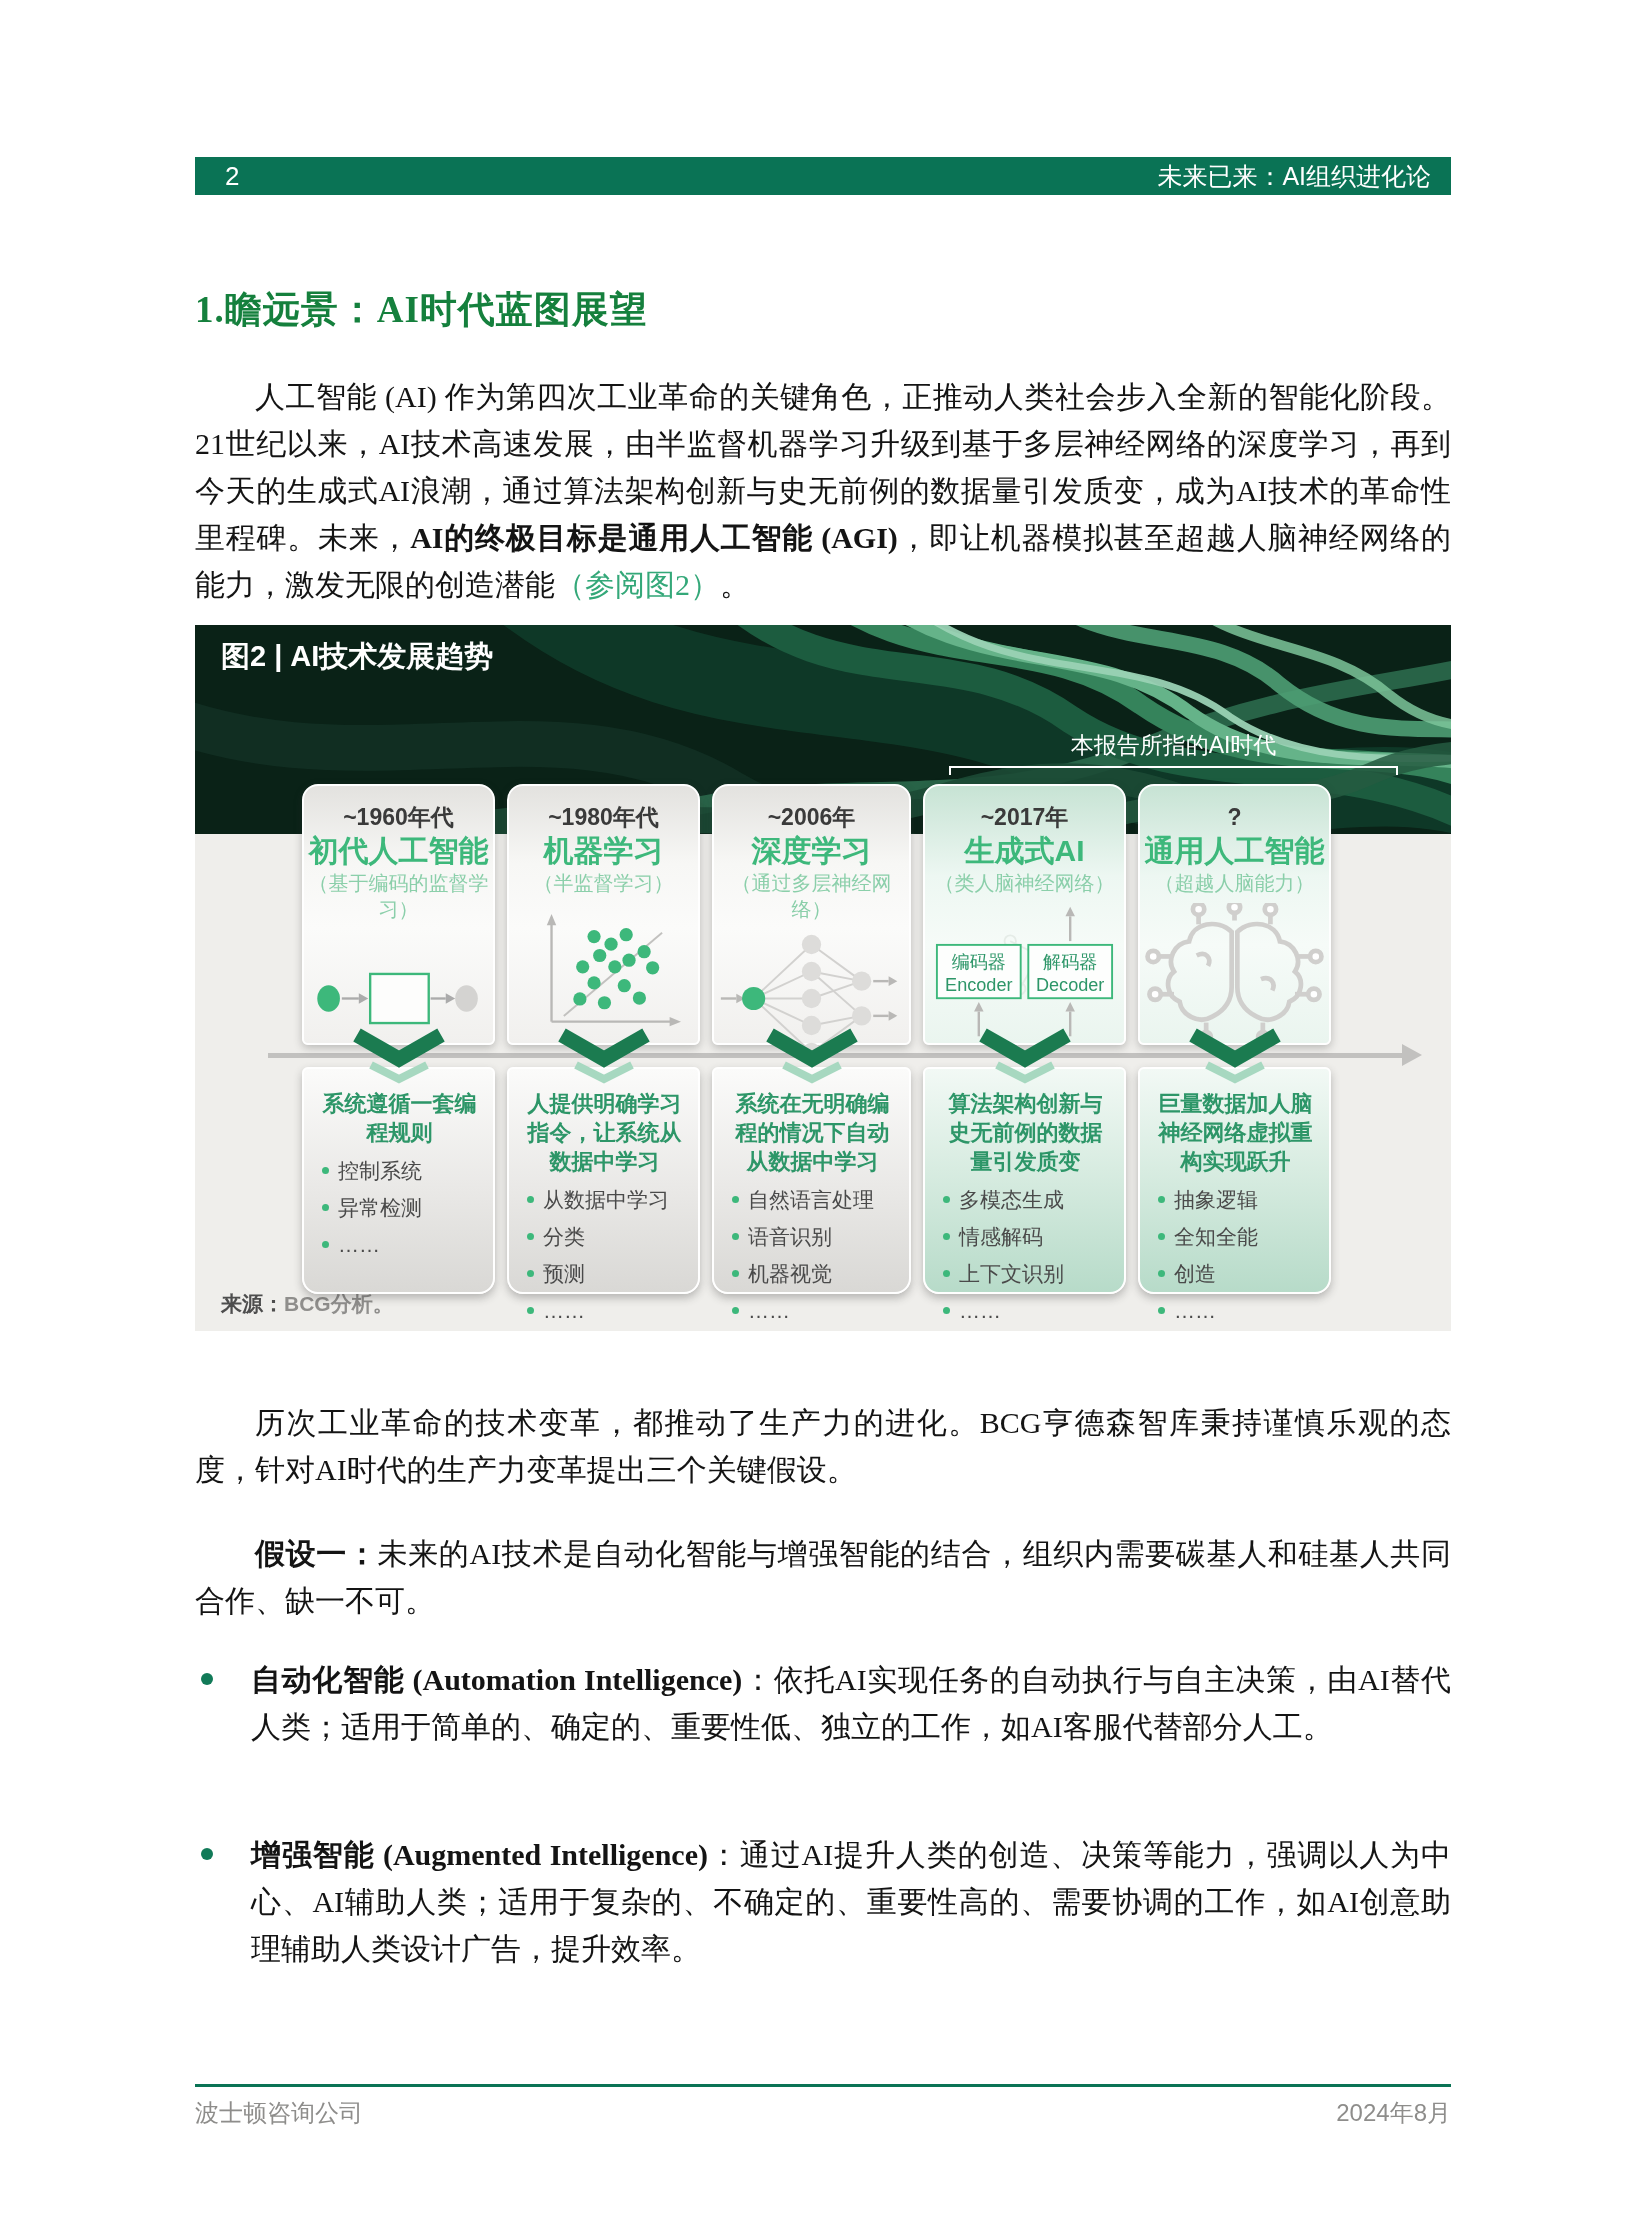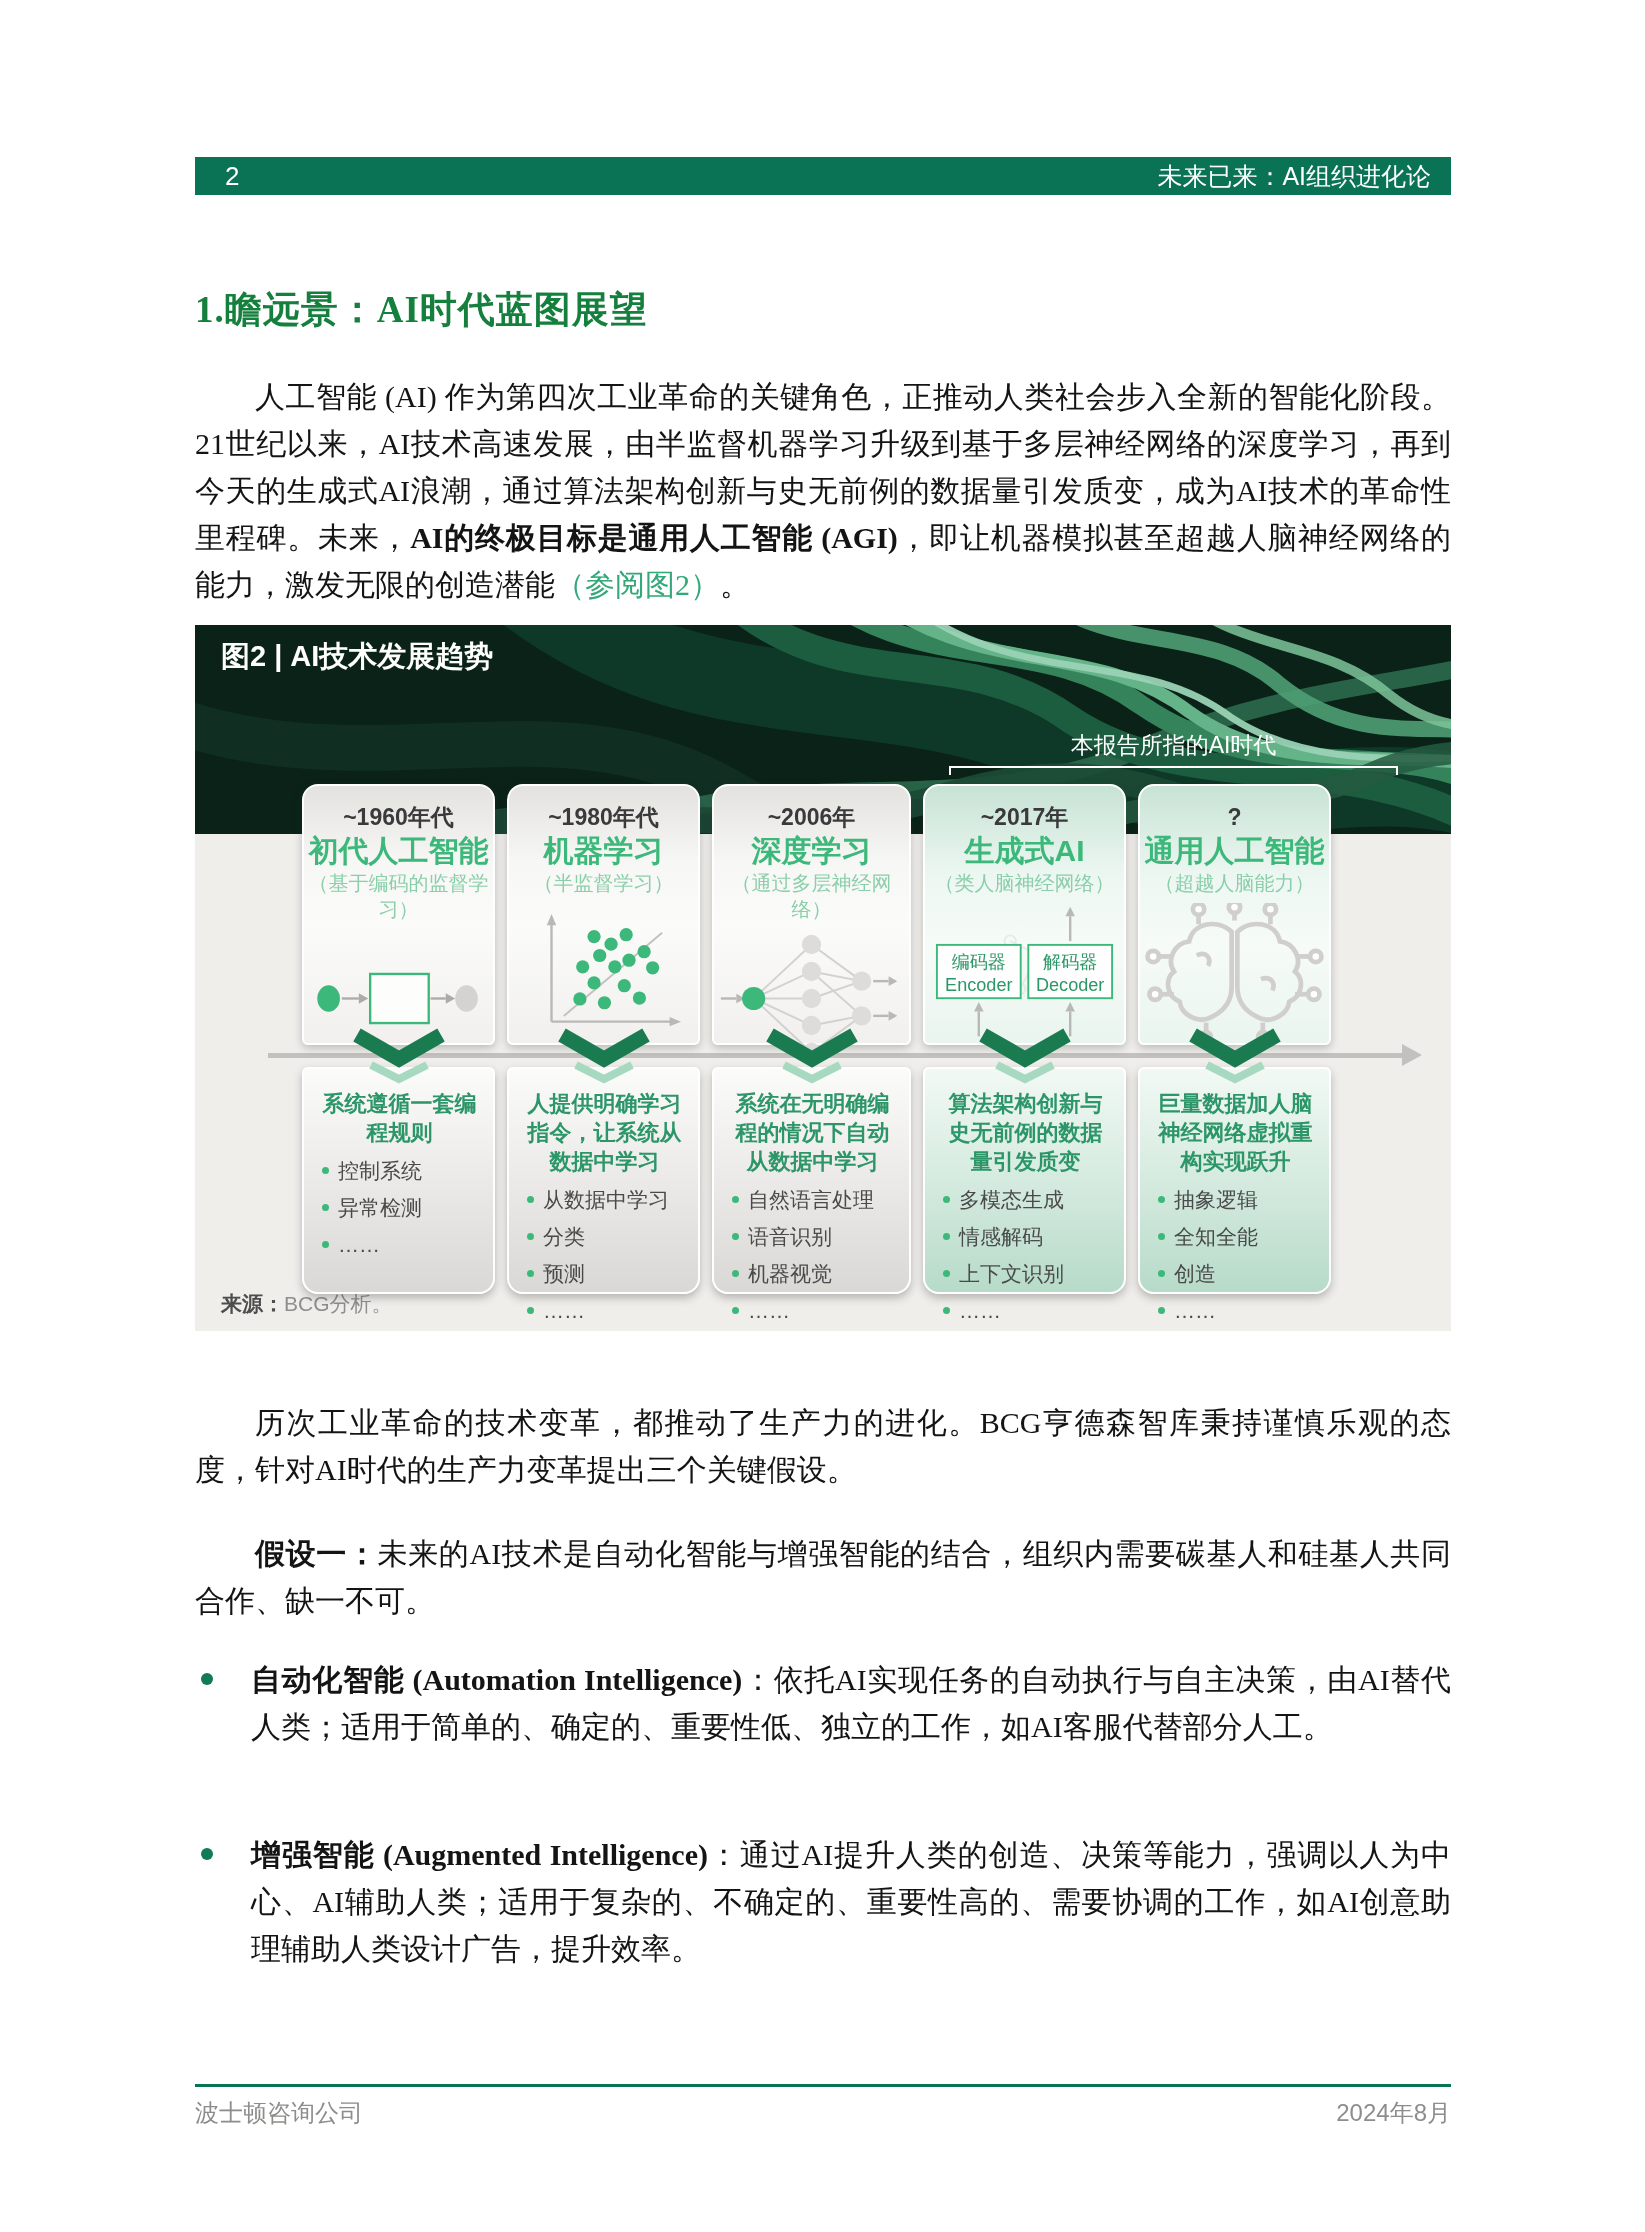--- a/index.html
+++ b/index.html
@@ -65,21 +65,21 @@
   .card-list{margin:8px 0 0 0;padding:0;list-style:none;}
   .card-list li{display:flex;font-size:21px;color:#4A4A4A;line-height:26px;margin-top:11px;}
   .card-list li::before{content:'';flex:0 0 7px;width:7px;height:7px;border-radius:50%;
     background:#3DB87B;margin:9px 9px 0 2px;}
 
   .timeline{position:absolute;left:73px;top:428px;width:1136px;height:5px;background:#C2C1BF;z-index:1;}
   .timeline-arrow{position:absolute;left:1207px;top:419px;width:0;height:0;z-index:1;
     border-left:20px solid #C2C1BF;border-top:11px solid transparent;border-bottom:11px solid transparent;}
   .chevron{position:absolute;top:243px;left:50%;transform:translateX(-50%);z-index:4;}
 
-  .source-line{position:absolute;left:26px;top:665px;font-size:21px;color:#8F8E8C;}
+  .source-line{position:absolute;left:26px;top:665px;font-size:21px;color:#8F8E8C;font-weight:bold;}
   .source-line b{color:#4D4D4D;}
 
   
   .footer-line{position:absolute;left:195px;top:2084px;width:1256px;border-top:3px solid #0A7355;}
   .footer{position:absolute;left:195px;top:2097px;width:1256px;display:flex;
     justify-content:space-between;font-size:24px;color:#8E8D8B;
     font-family:"Liberation Sans","DejaVu Sans",sans-serif;}
 
   svg text{font-family:"Liberation Sans","DejaVu Sans",sans-serif;}
 </style>

